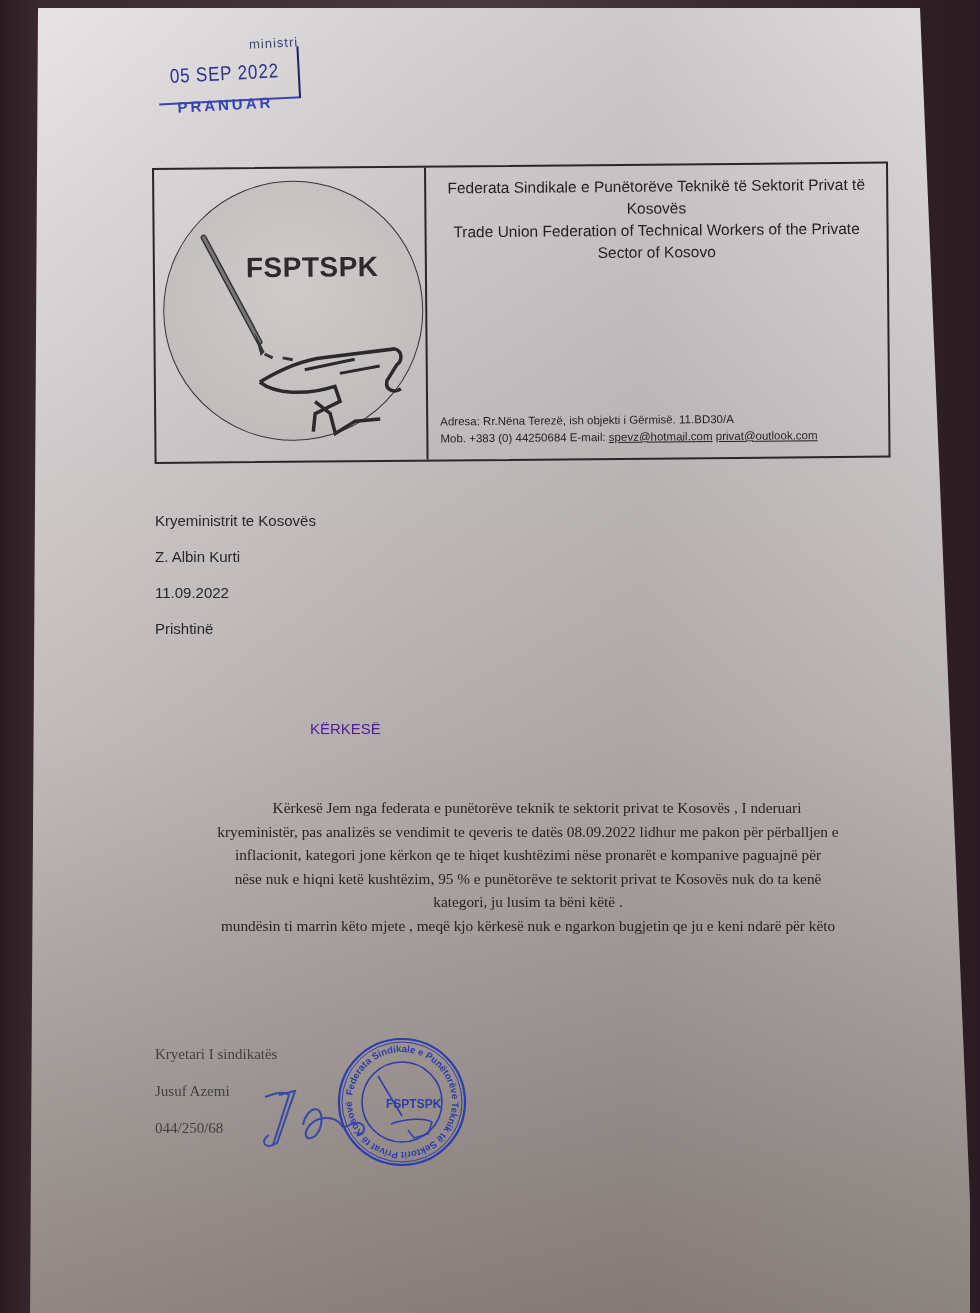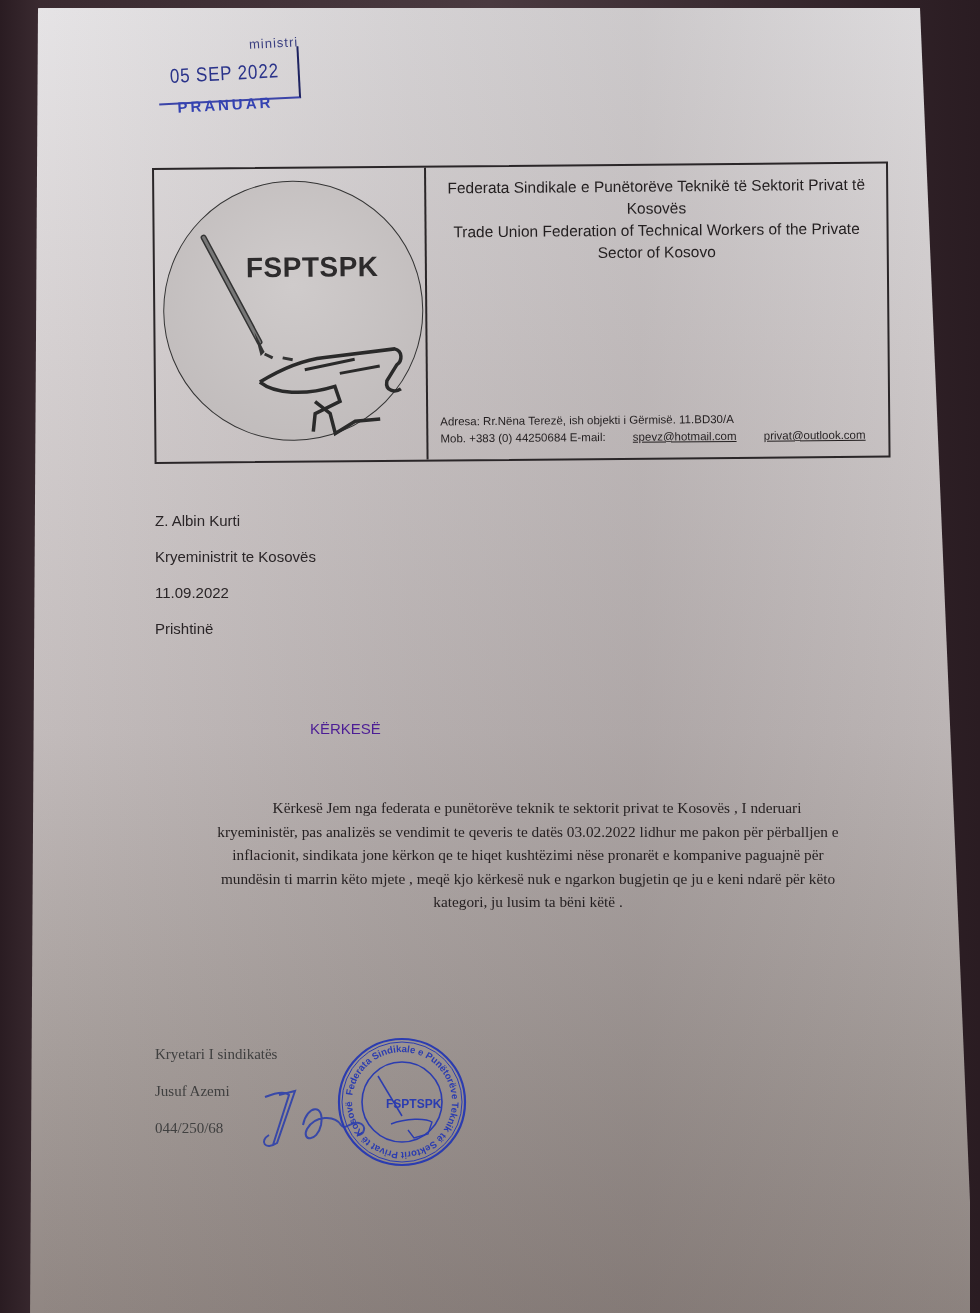--- a/index.html
+++ b/index.html
@@ -36,21 +36,21 @@
   .logo-cell { position:absolute; left:0; top:0; width:270px; height:100%; border-right:2px solid #2a2628; }
   .logo-circle {
     position:absolute; left:8px; top:12px; width:258px; height:258px; border-radius:50%;
     border:1.5px solid #333; background: radial-gradient(circle at 50% 40%, #cfcbcb, #bdb8b8);
   }
   .logo-text { position:absolute; left:82px; top:70px; font-size:28px; font-weight:bold; color:#2d2b2c; font-family:"Liberation Sans", sans-serif; letter-spacing:0.5px; }
   .logo-svg { position:absolute; left:0; top:0; }
   .org-cell { position:absolute; left:272px; top:0; right:0; height:100%; }
   .org-names { position:absolute; left:0; right:0; top:10px; text-align:center; font-size:15.5px; line-height:22px; color:#231f20; font-family:"Liberation Sans", sans-serif; }
   .org-contact { position:absolute; left:12px; top:246px; font-size:11.5px; line-height:17px; color:#231f20; font-family:"Liberation Sans", sans-serif; }
-  .org-contact .mail { text-decoration:underline;margin-left:24px; }
+  .org-contact .mail { text-decoration:underline; }
   .recipient { position:absolute; left:155px; top:512px; font-size:15px; color:#2a2527; font-family:"Liberation Sans", sans-serif; }
   .recipient div { height:36px; }
   .subject { position:absolute; left:310px; top:720px; font-size:15px; color:#4c1d95; font-family:"Liberation Sans", sans-serif; }
   .body-text { position:absolute; left:168px; top:796px; width:720px; font-size:15.3px; line-height:23.5px; color:#262122; font-family:Liberation Serif, serif;text-align:center; }
   .body-text .ln { white-space:nowrap; }
   .signoff { position:absolute; left:155px; top:1046px; font-size:15px; color:#404040; font-family:Liberation Serif, serif; }
   .signoff div { height:37px; }
   .signature { position:absolute; left:255px; top:1085px; }
   .seal { position:absolute; left:336px; top:1036px; }
 </style>
@@ -95,34 +95,35 @@
       <div>
         <span>Mob. +383 (0) 44250684 E-mail:</span>
         <span class="mail">spevz@hotmail.com</span>
         <span class="mail">privat@outlook.com</span>
       </div>
     </div>
   </div>
 </div>
 
 <div class="recipient">
+  <div>Kryeministrit te Kosovës</div>
   <div>Z. Albin Kurti</div>
-  <div>Kryeministrit te Kosovës</div>
   <div>11.09.2022</div>
   <div>Prishtinë</div>
 </div>
 
 <div class="subject">KËRKESË</div>
 
 <div class="body-text">
   <div class="ln" style="padding-left:18px">Kërkesë Jem nga federata e punëtorëve teknik  te sektorit privat te Kosovës , I nderuari</div>
-  <div class="ln">kryeministër, pas analizës se vendimit te qeveris te datës 03.02.2022 lidhur me pakon për përballjen e</div>
-  <div class="ln">inflacionit, sindikata jone kërkon qe te hiqet kushtëzimi nëse pronarët e kompanive paguajnë për</div>
+  <div class="ln">kryeministër, pas analizës se vendimit te qeveris te datës 08.09.2022 lidhur me pakon për përballjen e</div>
+  <div class="ln">inflacionit, kategori jone kërkon qe te hiqet kushtëzimi nëse pronarët e kompanive paguajnë për</div>
+  <div class="ln">nëse nuk e hiqni ketë kushtëzim, 95 % e punëtorëve te sektorit privat te Kosovës nuk do ta kenë</div>
+  <div class="ln">kategori, ju lusim ta bëni këtë .</div>
   <div class="ln">mundësin ti marrin këto mjete , meqë kjo kërkesë nuk e ngarkon bugjetin qe ju e keni ndarë për këto</div>
-  <div class="ln">kategori, ju lusim ta bëni këtë .</div>
 </div>
 
 <div class="signoff">
   <div>Kryetari I sindikatës</div>
   <div>Jusuf Azemi</div>
   <div>044/250/68</div>
 </div>
 
 <svg class="signature" width="130" height="70" viewBox="0 0 130 70">
   <path d="M10 12 C20 8 30 6 34 10 L18 60 M24 10 L40 6 L22 58 C10 66 4 56 14 50" fill="none" stroke="#3848a8" stroke-width="2"></path>

